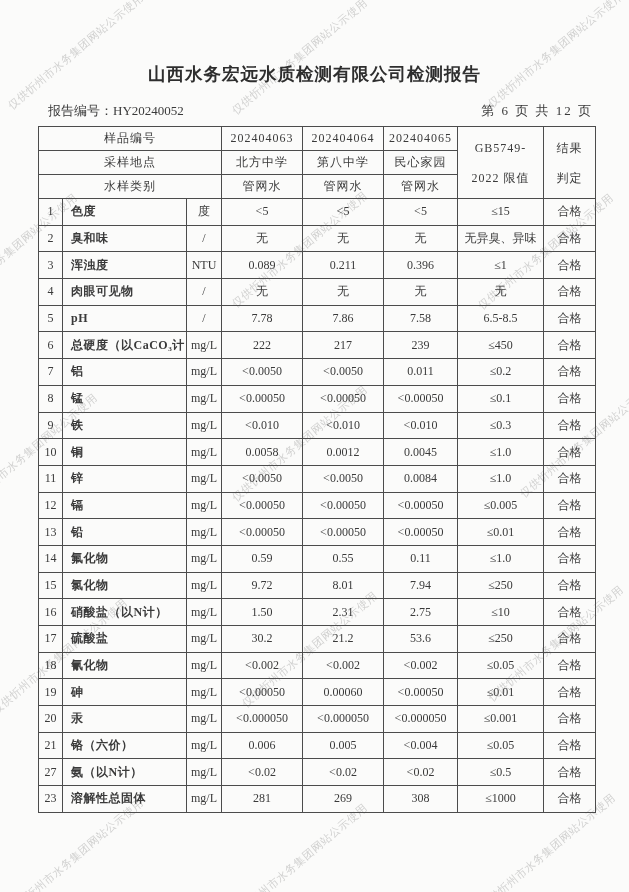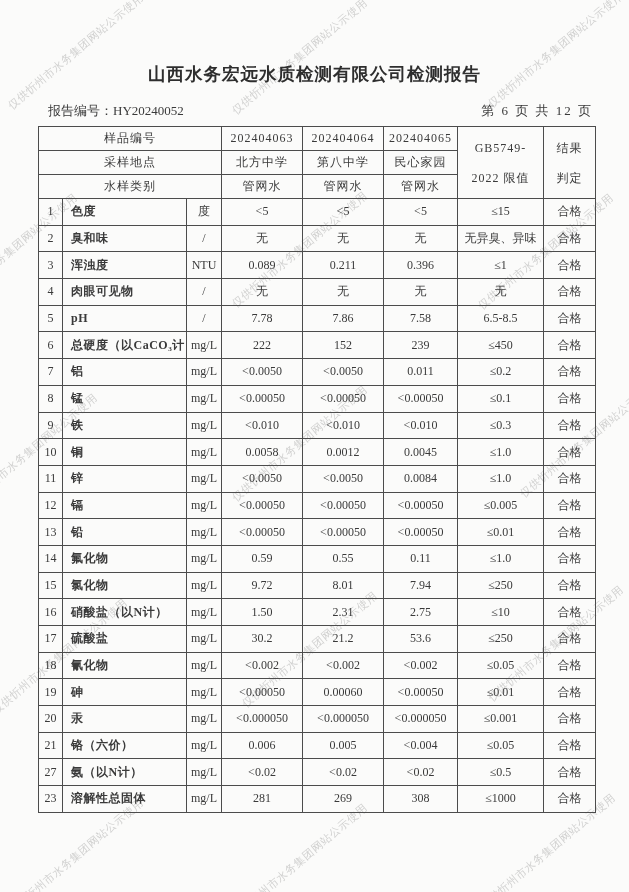--- a/index.html
+++ b/index.html
@@ -205,21 +205,21 @@
             <td>7.86</td>
             <td>7.58</td>
             <td>6.5-8.5</td>
             <td>合格</td>
           </tr>
           <tr>
             <td>6</td>
             <td class="param">总硬度（以CaCO₃计）</td>
             <td>mg/L</td>
             <td>222</td>
-            <td>152</td>
+            <td>217</td>
             <td>239</td>
             <td>≤450</td>
             <td>合格</td>
           </tr>
           <tr>
             <td>7</td>
             <td class="param">铝</td>
             <td>mg/L</td>
             <td>&lt;0.0050</td>
             <td>&lt;0.0050</td>

